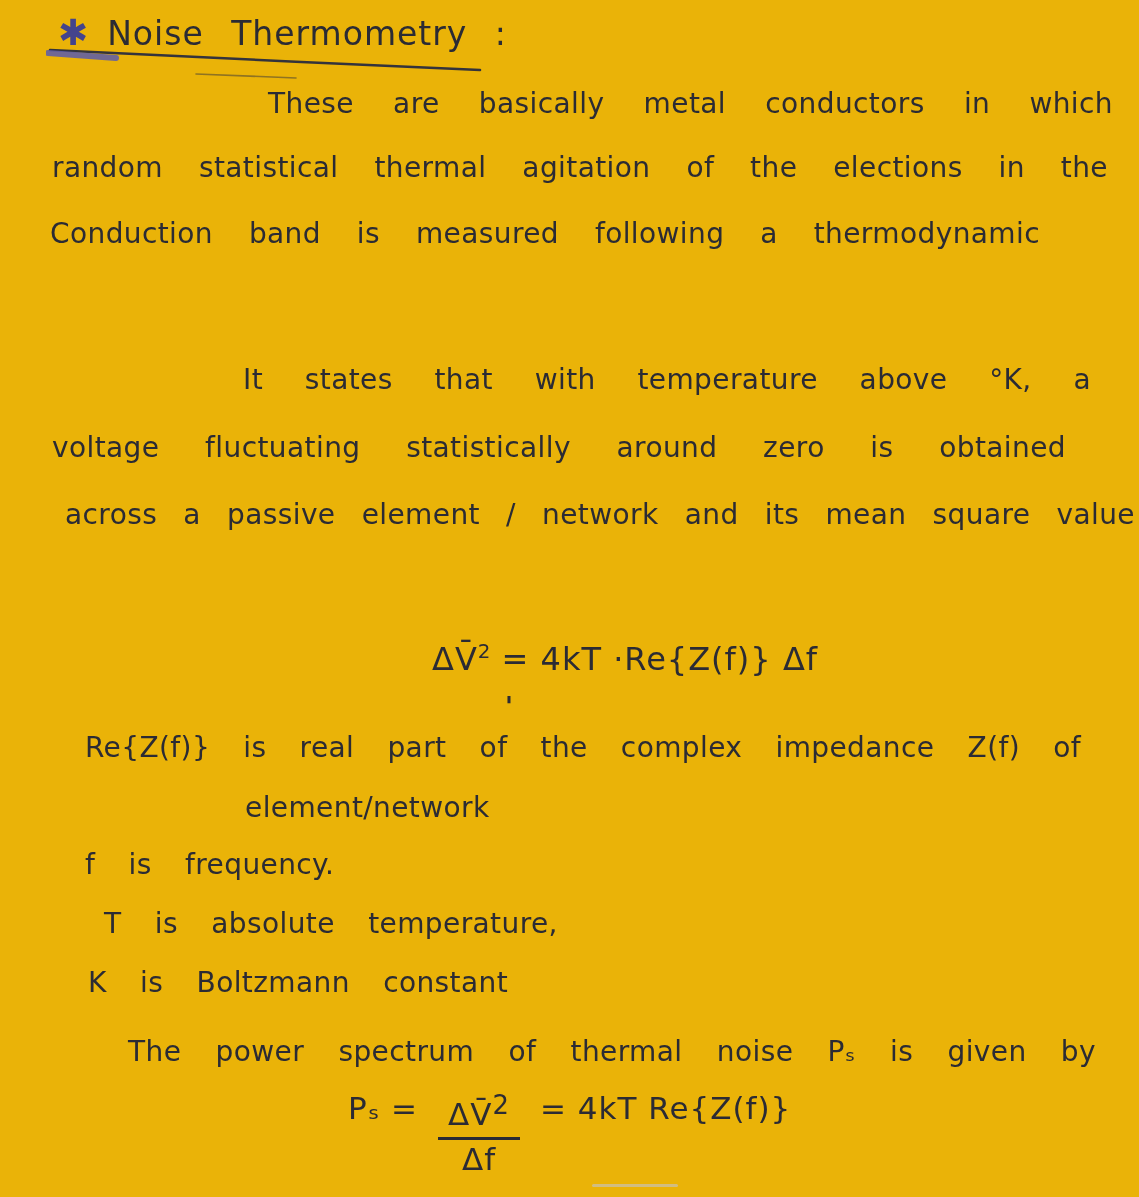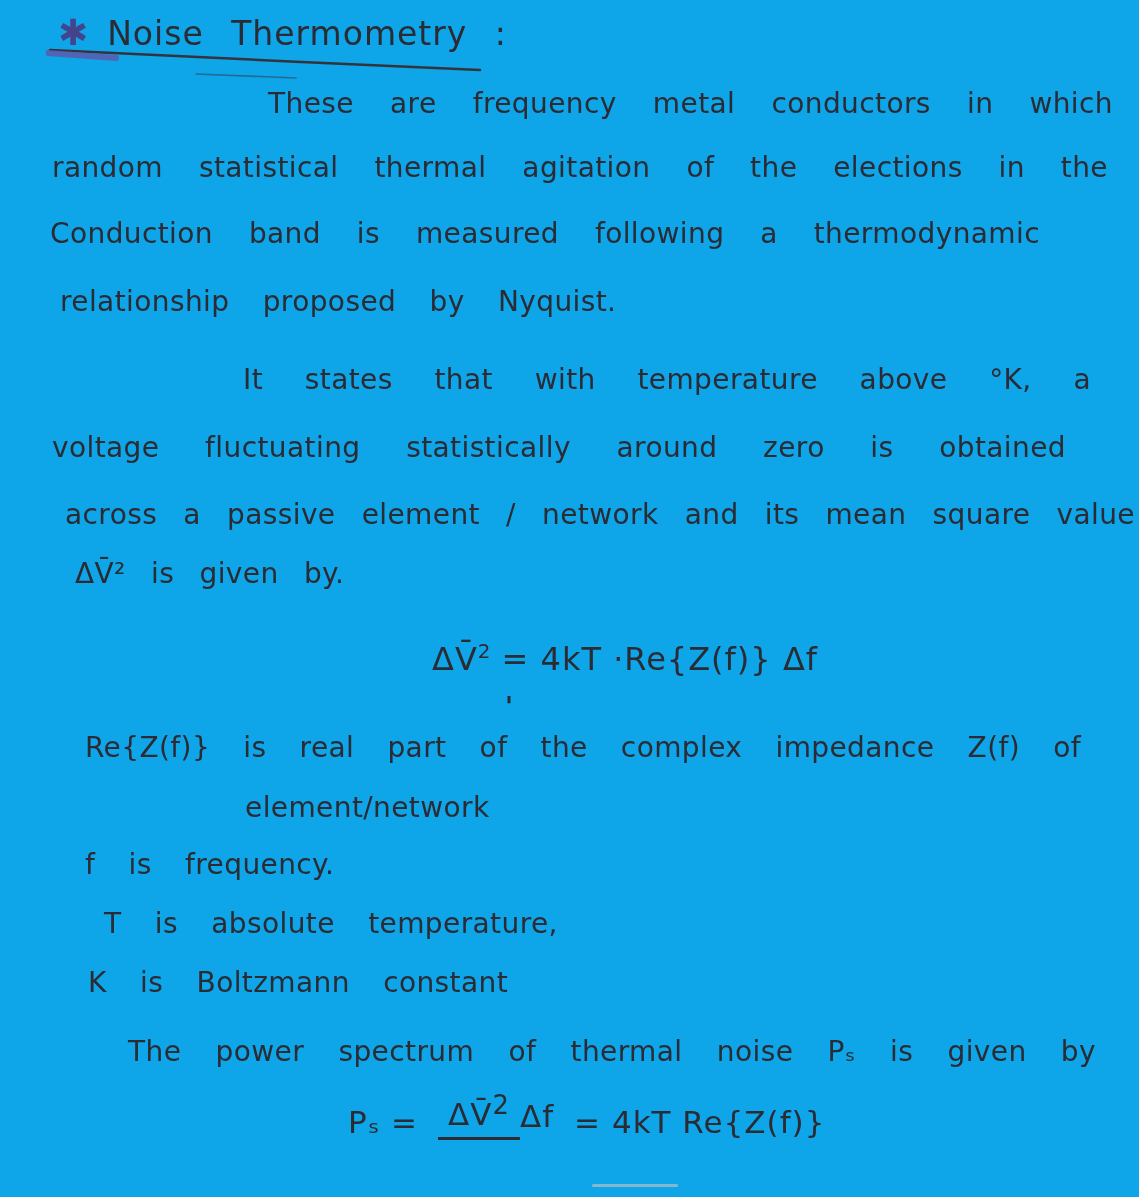--- a/index.html
+++ b/index.html
@@ -1,20 +1,20 @@
 <!DOCTYPE html>
 <html style="--ink: #2b2b34; --accent: #44448c;"><head>
 <meta charset="utf-8">
 <style>
   html, body { margin: 0; padding: 0; background: #ffffff; }
   .page {
     position: relative;
     width: 1139px;
     height: 1197px;
-    background: #0ea5e9;
+    background: #eab308;
     font-family: "DejaVu Sans", sans-serif;
     color: var(--ink, #2b2b34);
     overflow: hidden;
   }
   .line {
     position: absolute;
     font-size: 28px;
     line-height: 1.25;
     letter-spacing: 0.4px;
     white-space: nowrap;
@@ -46,27 +46,27 @@
     margin-left: 14px;
   }
   .equation sup, .line sup {
     font-size: 0.62em;
     vertical-align: super;
     letter-spacing: 0;
   }
   .eq-row {
     position: absolute;
     display: flex;
-    align-items: flex-end;
+    align-items: flex-start;
     gap: 20px;
     font-size: 31px;
     letter-spacing: 1px;
     white-space: nowrap;
   }
-  .frac { display: inline-flex; flex-direction: row; align-items: center; }
+  .frac { display: inline-flex; flex-direction: column; align-items: center; }
   .frac .num { padding: 0 10px 5px 10px; border-bottom: 3px solid var(--ink, #2b2b34); }
   .frac .den { padding-top: 1px; }
   .stray-mark { position: absolute; font-size: 26px; font-weight: bold; }
   .smudge {
     position: absolute;
     left: 592px; top: 1184px;
     width: 86px; height: 3px;
     background: #c3c3c3; opacity: 0.65;
     border-radius: 2px;
   }
@@ -78,29 +78,27 @@
 
   <div class="title">
     <span class="mark">✱</span><span>Noise Thermometry :</span>
   </div>
   <svg class="title-underline" width="440" height="40" viewBox="0 0 440 40">
     <path d="M4 10 C 120 16, 300 24, 434 30" stroke="#33333c" stroke-width="2.6" fill="none" stroke-linecap="round"></path>
     <path d="M2 13 L 70 18" stroke="#5a5aad" stroke-width="6" fill="none" stroke-linecap="round" opacity="0.85"></path>
     <path d="M150 34 L 250 38" stroke="#33333c" stroke-width="1.6" fill="none" stroke-linecap="round" opacity="0.5"></path>
   </svg>
 
-  <div class="line spread" style="left:268px; top:86px;  width:845px;">These are frequency metal conductors in which</div>
+  <div class="line spread" style="left:268px; top:86px;  width:845px;">These are basically metal conductors in which</div>
   <div class="line spread" style="left:52px;  top:150px; width:1056px;">random statistical thermal agitation of the elections in the</div>
   <div class="line spread" style="left:50px;  top:216px; width:990px;">Conduction band is measured following a thermodynamic</div>
-  <div class="line ws-wide" style="left:60px; top:284px;">relationship proposed by Nyquist.</div>
 
   <div class="line spread" style="left:243px; top:362px; width:848px;">It states that with temperature above °K, a</div>
   <div class="line spread" style="left:52px;  top:430px; width:1014px;">voltage fluctuating statistically around zero is obtained</div>
   <div class="line spread" style="left:65px;  top:497px; width:1070px;">across a passive element / network and its mean square value</div>
-  <div class="line ws-med" style="left:75px;  top:556px;">ΔV̄² is given by.</div>
 
   <div class="equation" style="left:418px; top:640px;">
     <span>ΔV̄</span><sup>2</sup>
     <span>= 4kT ·Re{Z(f)} Δf</span>
   </div>
   <div class="stray-mark" style="left:505px; top:692px;">'</div>
 
   <div class="line spread" style="left:85px;  top:730px; width:996px;">Re{Z(f)} is real part of the complex impedance Z(f) of</div>
   <div class="line" style="left:245px; top:790px;">element/network</div>
   <div class="line ws-wide" style="left:85px; top:847px;">f is frequency.</div>

